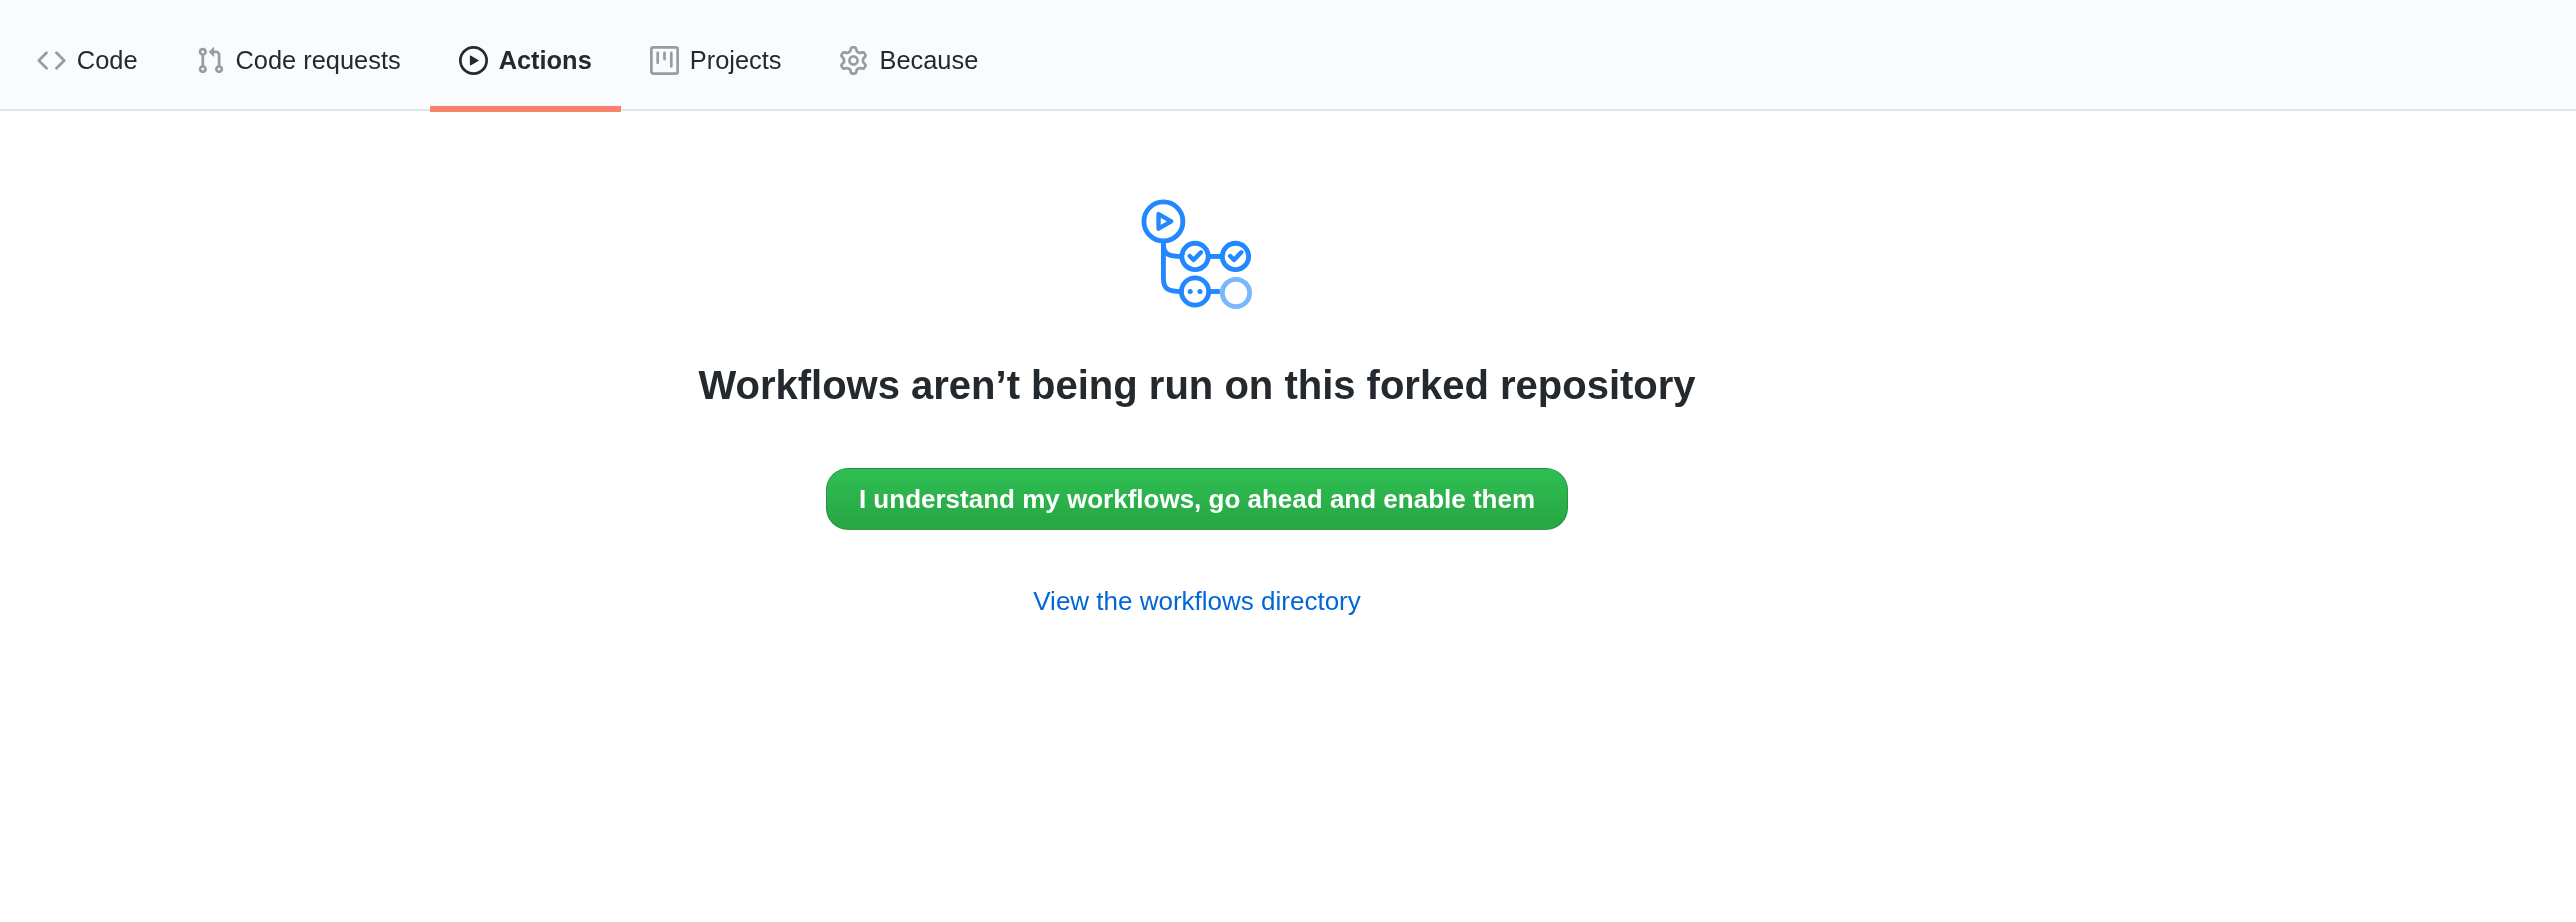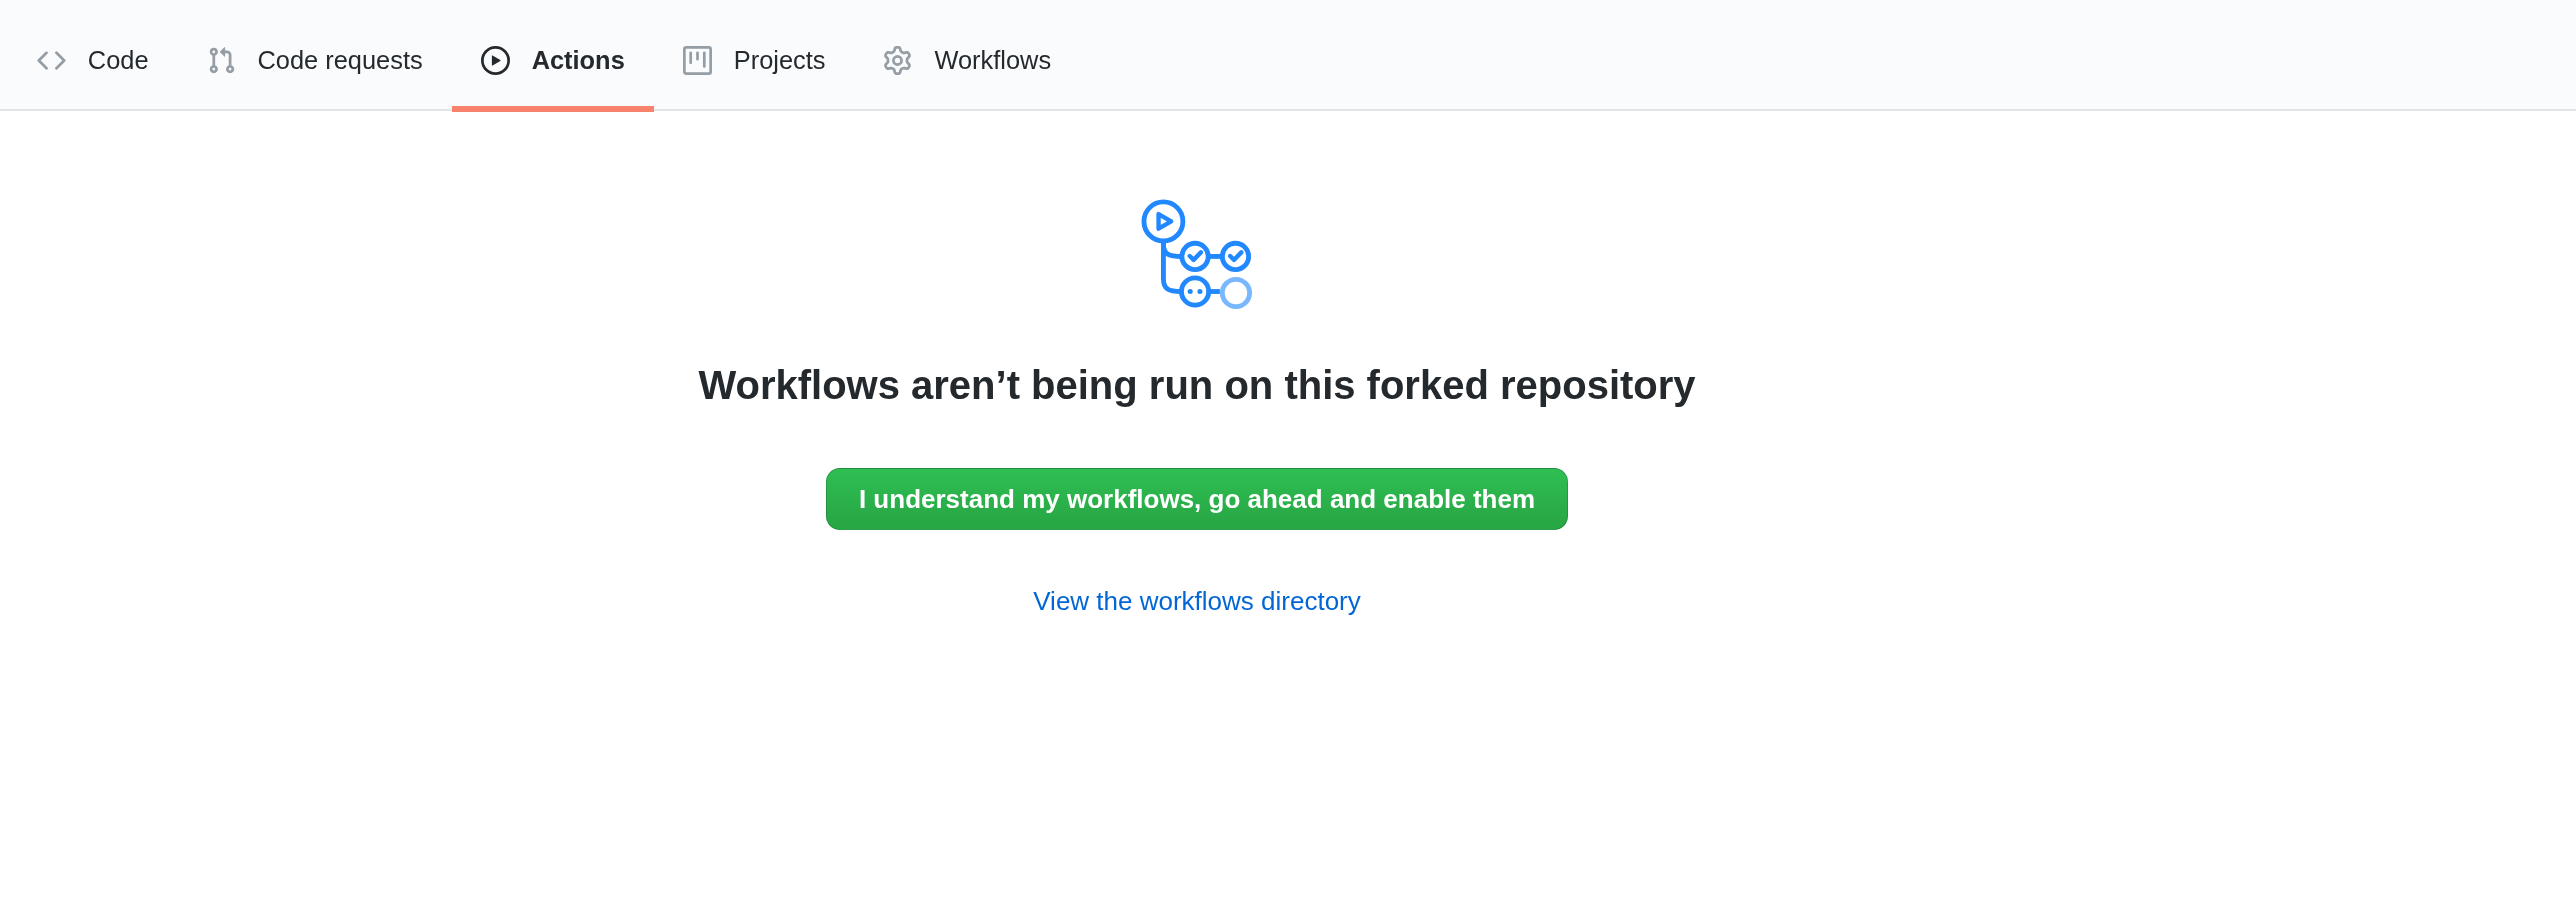--- a/index.html
+++ b/index.html
@@ -19,21 +19,21 @@
     border-bottom: 2.9px solid var(--nav-border, #e1e4e8);
     display: flex;
     align-items: center;
     padding: 11.7px 0 0 7.8px;
   }
   .tab {
     position: relative;
     height: 100%;
     display: flex;
     align-items: center;
-    gap: 22px;
+    gap: 11px;
     padding: 0 29px;
     font-size: 25.4px;
     line-height: 1;
     color: var(--tab-text, #24292e);
     text-decoration: none;
     cursor: pointer;
     white-space: nowrap;
   }
   .tab .octicon {
     display: inline-flex;
@@ -76,21 +76,21 @@
   .btn-primary {
     margin-top: 59px;
     padding: 14.7px 32px;
     font-family: "Liberation Sans", sans-serif;
     font-size: 26px;
     font-weight: bold;
     color: var(--button-text, #ffffff);
     background-color: var(--button-bg, #28a745);
     background-image: linear-gradient(-180deg, var(--button-bg-light, #2fbf53) 0%, var(--button-bg, #28a745) 90%);
     border: 1px solid rgba(27, 31, 35, 0.2);
-    border-radius: 14px;
+    border-radius: 22px;
     cursor: pointer;
     white-space: nowrap;
   }
   .workflows-link {
     display: inline-block;
     margin-top: 56px;
     font-size: 26px;
     color: var(--link-blue, #0366d6);
     text-decoration: none;
     cursor: pointer;
@@ -136,21 +136,21 @@
     </span>
     <span class="tab-label">Projects</span>
   </a>
 
   <a class="tab">
     <span class="octicon">
       <svg viewBox="0 0 16 16" fill="currentColor">
           <path fill-rule="evenodd" d="M7.429 1.525a6.593 6.593 0 011.142 0c.036.003.108.036.137.146l.289 1.105c.147.56.55.967.997 1.189.174.086.341.183.501.29.417.278.97.423 1.53.27l1.102-.303c.11-.03.175.016.195.046.219.31.41.641.573.989.014.031.022.11-.059.19l-.815.806c-.411.406-.562.957-.53 1.456a4.588 4.588 0 010 .582c-.032.499.119 1.05.53 1.456l.815.806c.08.08.073.159.059.19a6.494 6.494 0 01-.573.99c-.02.029-.086.074-.195.045l-1.103-.303c-.559-.153-1.112-.008-1.529.27-.16.107-.327.204-.5.29-.449.222-.851.628-.998 1.189l-.289 1.105c-.029.11-.101.143-.137.146a6.613 6.613 0 01-1.142 0c-.036-.003-.108-.037-.137-.146l-.289-1.105c-.147-.56-.55-.967-.997-1.189a4.502 4.502 0 01-.501-.29c-.417-.278-.97-.423-1.53-.27l-1.102.303c-.11.03-.175-.016-.195-.046a6.492 6.492 0 01-.573-.989c-.014-.031-.022-.11.059-.19l.815-.806c.411-.406.562-.957.53-1.456a4.587 4.587 0 010-.582c.032-.499-.119-1.05-.53-1.456l-.815-.806c-.08-.08-.073-.159-.059-.19.163-.348.354-.679.573-.989.02-.03.085-.076.195-.046l1.103.303c.559.153 1.112.008 1.529-.27.16-.107.327-.204.5-.29.449-.222.851-.628.998-1.189l.289-1.105c.029-.11.101-.143.137-.146zM8 0c-.236 0-.47.01-.701.03-.743.065-1.29.615-1.458 1.261l-.29 1.106c-.017.066-.078.158-.211.224a5.994 5.994 0 00-.668.386c-.123.082-.233.09-.3.071L3.27 2.776c-.644-.177-1.392.02-1.82.63a7.977 7.977 0 00-.704 1.217c-.315.675-.111 1.422.363 1.891l.815.806c.05.048.098.147.088.294a6.084 6.084 0 000 .772c.01.147-.038.246-.088.294l-.815.806c-.474.469-.678 1.216-.363 1.891.2.428.436.835.704 1.218.428.609 1.176.806 1.82.63l1.103-.303c.066-.019.176-.011.299.071.213.143.436.272.668.386.133.066.194.158.212.224l.289 1.106c.169.646.715 1.196 1.458 1.26a8.094 8.094 0 001.402 0c.743-.064 1.29-.614 1.458-1.26l.29-1.106c.017-.066.078-.158.211-.224a5.98 5.98 0 00.668-.386c.123-.082.233-.09.3-.071l1.102.302c.644.177 1.392-.02 1.82-.63.268-.382.505-.789.704-1.217.315-.675.111-1.422-.364-1.891l-.814-.806c-.05-.048-.098-.147-.088-.294a6.1 6.1 0 000-.772c-.01-.147.039-.246.088-.294l.814-.806c.475-.469.679-1.216.364-1.891a7.992 7.992 0 00-.704-1.218c-.428-.609-1.176-.806-1.82-.63l-1.103.303c-.066.019-.176.011-.299-.071a5.991 5.991 0 00-.668-.386c-.133-.066-.194-.158-.212-.224L10.16 1.29C9.99.645 9.444.095 8.701.031A8.094 8.094 0 008 0zm1.5 8a1.5 1.5 0 11-3 0 1.5 1.5 0 013 0zM11 8a3 3 0 11-6 0 3 3 0 016 0z"></path>
         </svg>
     </span>
-    <span class="tab-label">Workflows</span>
+    <span class="tab-label">Because</span>
   </a>
 
 </nav>
 
 <main>
   <div class="blankslate">
 
     <div class="graph-icon">
       <svg width="113" height="111" viewBox="0 0 116 114" fill="none">
 

